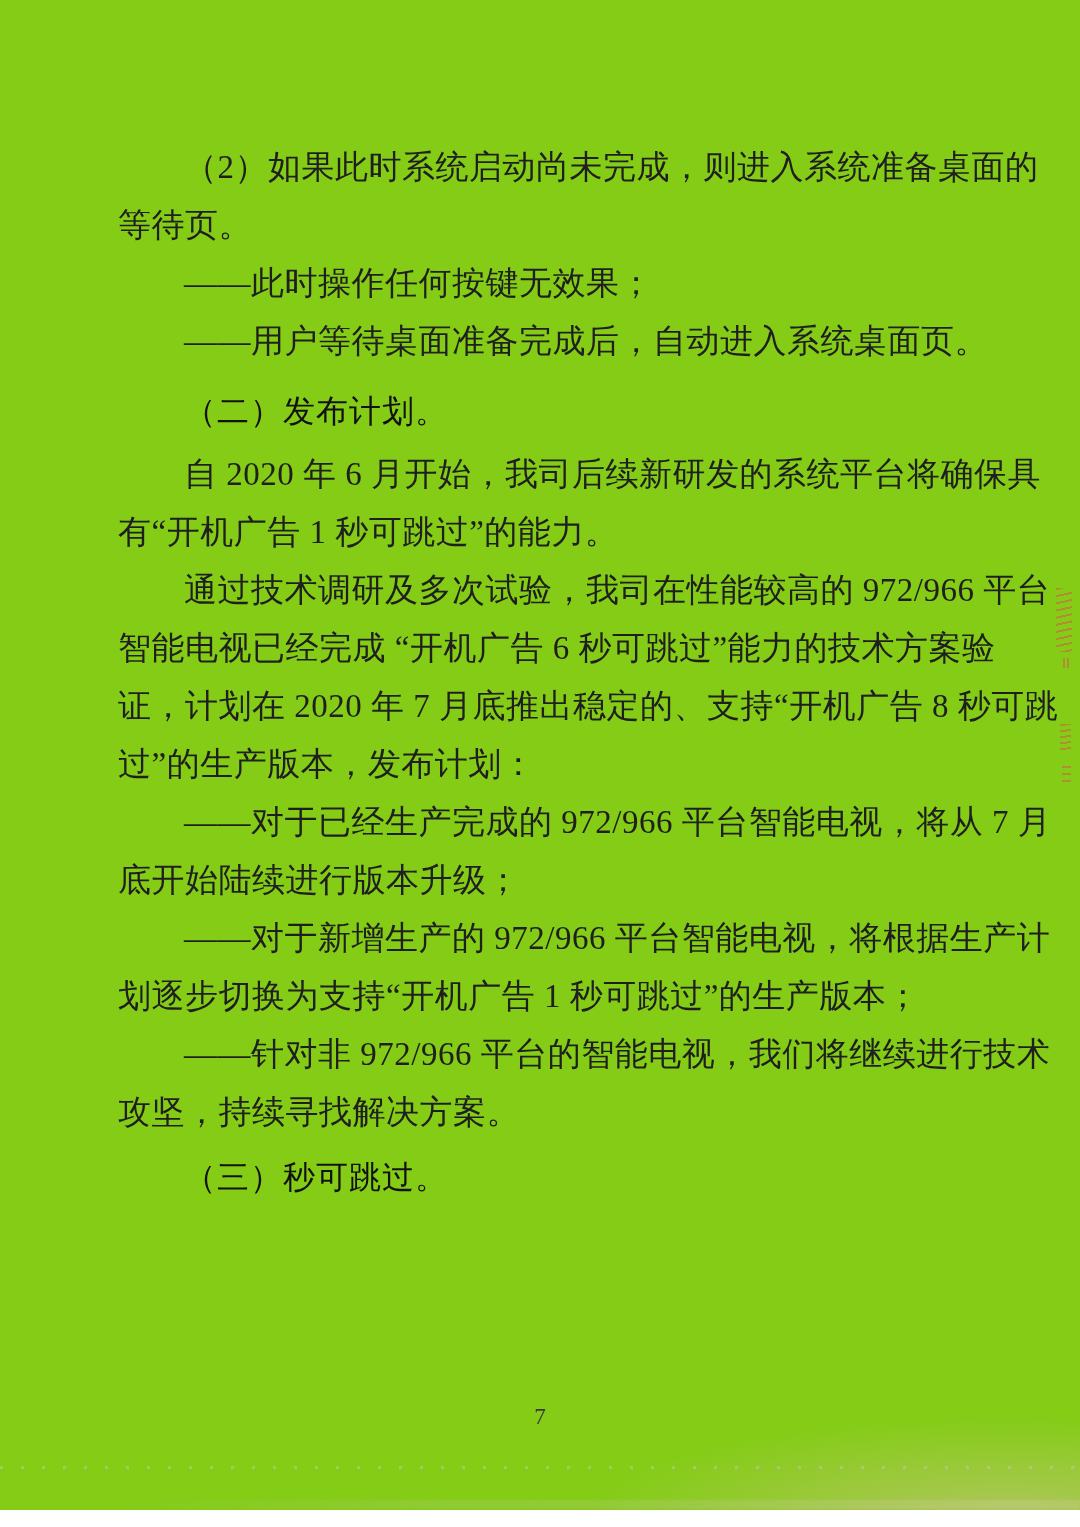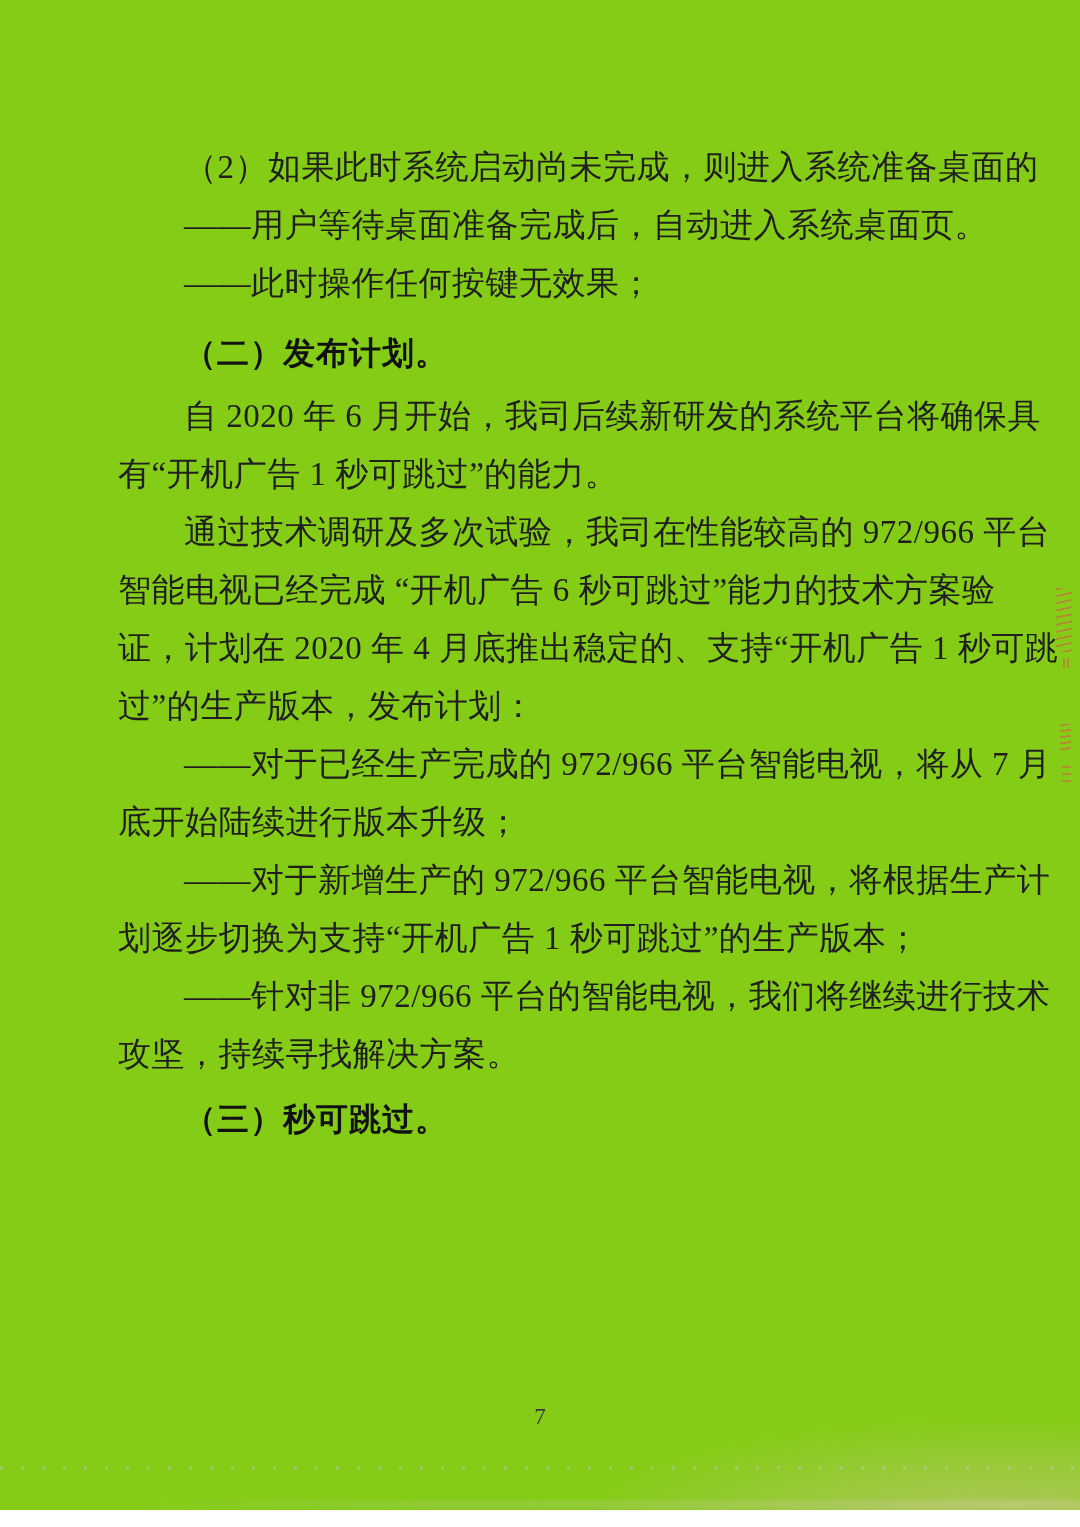--- a/index.html
+++ b/index.html
@@ -29,21 +29,21 @@
     line-height: 42px;
     white-space: nowrap;
     font-weight: 400;
     letter-spacing: 0.5px;
   }
   .indent {
     padding-left: 66px;
   }
   .heading {
     font-family: "Liberation Sans", "DejaVu Sans", sans-serif;
-    font-weight: 700;
+    font-weight: 400;
     font-size: 32px;
     color: #111111;
     margin-top: 12px;
     margin-bottom: 5px;
     letter-spacing: 1px;
   }
   .heading.second {
     margin-top: 7px;
   }
   .page-number {
@@ -99,28 +99,29 @@
     filter: blur(1px);
   }
 </style>
 </head>
 <body>
 
 <div class="page">
 
   <main class="content">
     <p class="line indent">（2）如果此时系统启动尚未完成，则进入系统准备桌面的</p>
+    <p class="line">等待页。</p>
+    <p class="line indent">——此时操作任何按键无效果；</p>
     <p class="line indent">——用户等待桌面准备完成后，自动进入系统桌面页。</p>
-    <p class="line indent">——此时操作任何按键无效果；</p>
     <h2 class="line indent heading">（二）发布计划。</h2>
     <p class="line indent">自 2020 年 6 月开始，我司后续新研发的系统平台将确保具</p>
     <p class="line">有“开机广告 1 秒可跳过”的能力。</p>
     <p class="line indent">通过技术调研及多次试验，我司在性能较高的 972/966 平台</p>
     <p class="line">智能电视已经完成 “开机广告 6 秒可跳过”能力的技术方案验</p>
-    <p class="line">证，计划在 2020 年 4 月底推出稳定的、支持“开机广告 1 秒可跳</p>
+    <p class="line">证，计划在 2020 年 7 月底推出稳定的、支持“开机广告 8 秒可跳</p>
     <p class="line">过”的生产版本，发布计划：</p>
     <p class="line indent">——对于已经生产完成的 972/966 平台智能电视，将从 7 月</p>
     <p class="line">底开始陆续进行版本升级；</p>
     <p class="line indent">——对于新增生产的 972/966 平台智能电视，将根据生产计</p>
     <p class="line">划逐步切换为支持“开机广告 1 秒可跳过”的生产版本；</p>
     <p class="line indent">——针对非 972/966 平台的智能电视，我们将继续进行技术</p>
     <p class="line">攻坚，持续寻找解决方案。</p>
     <h2 class="line indent heading second">（三）秒可跳过。</h2>
   </main>
 

